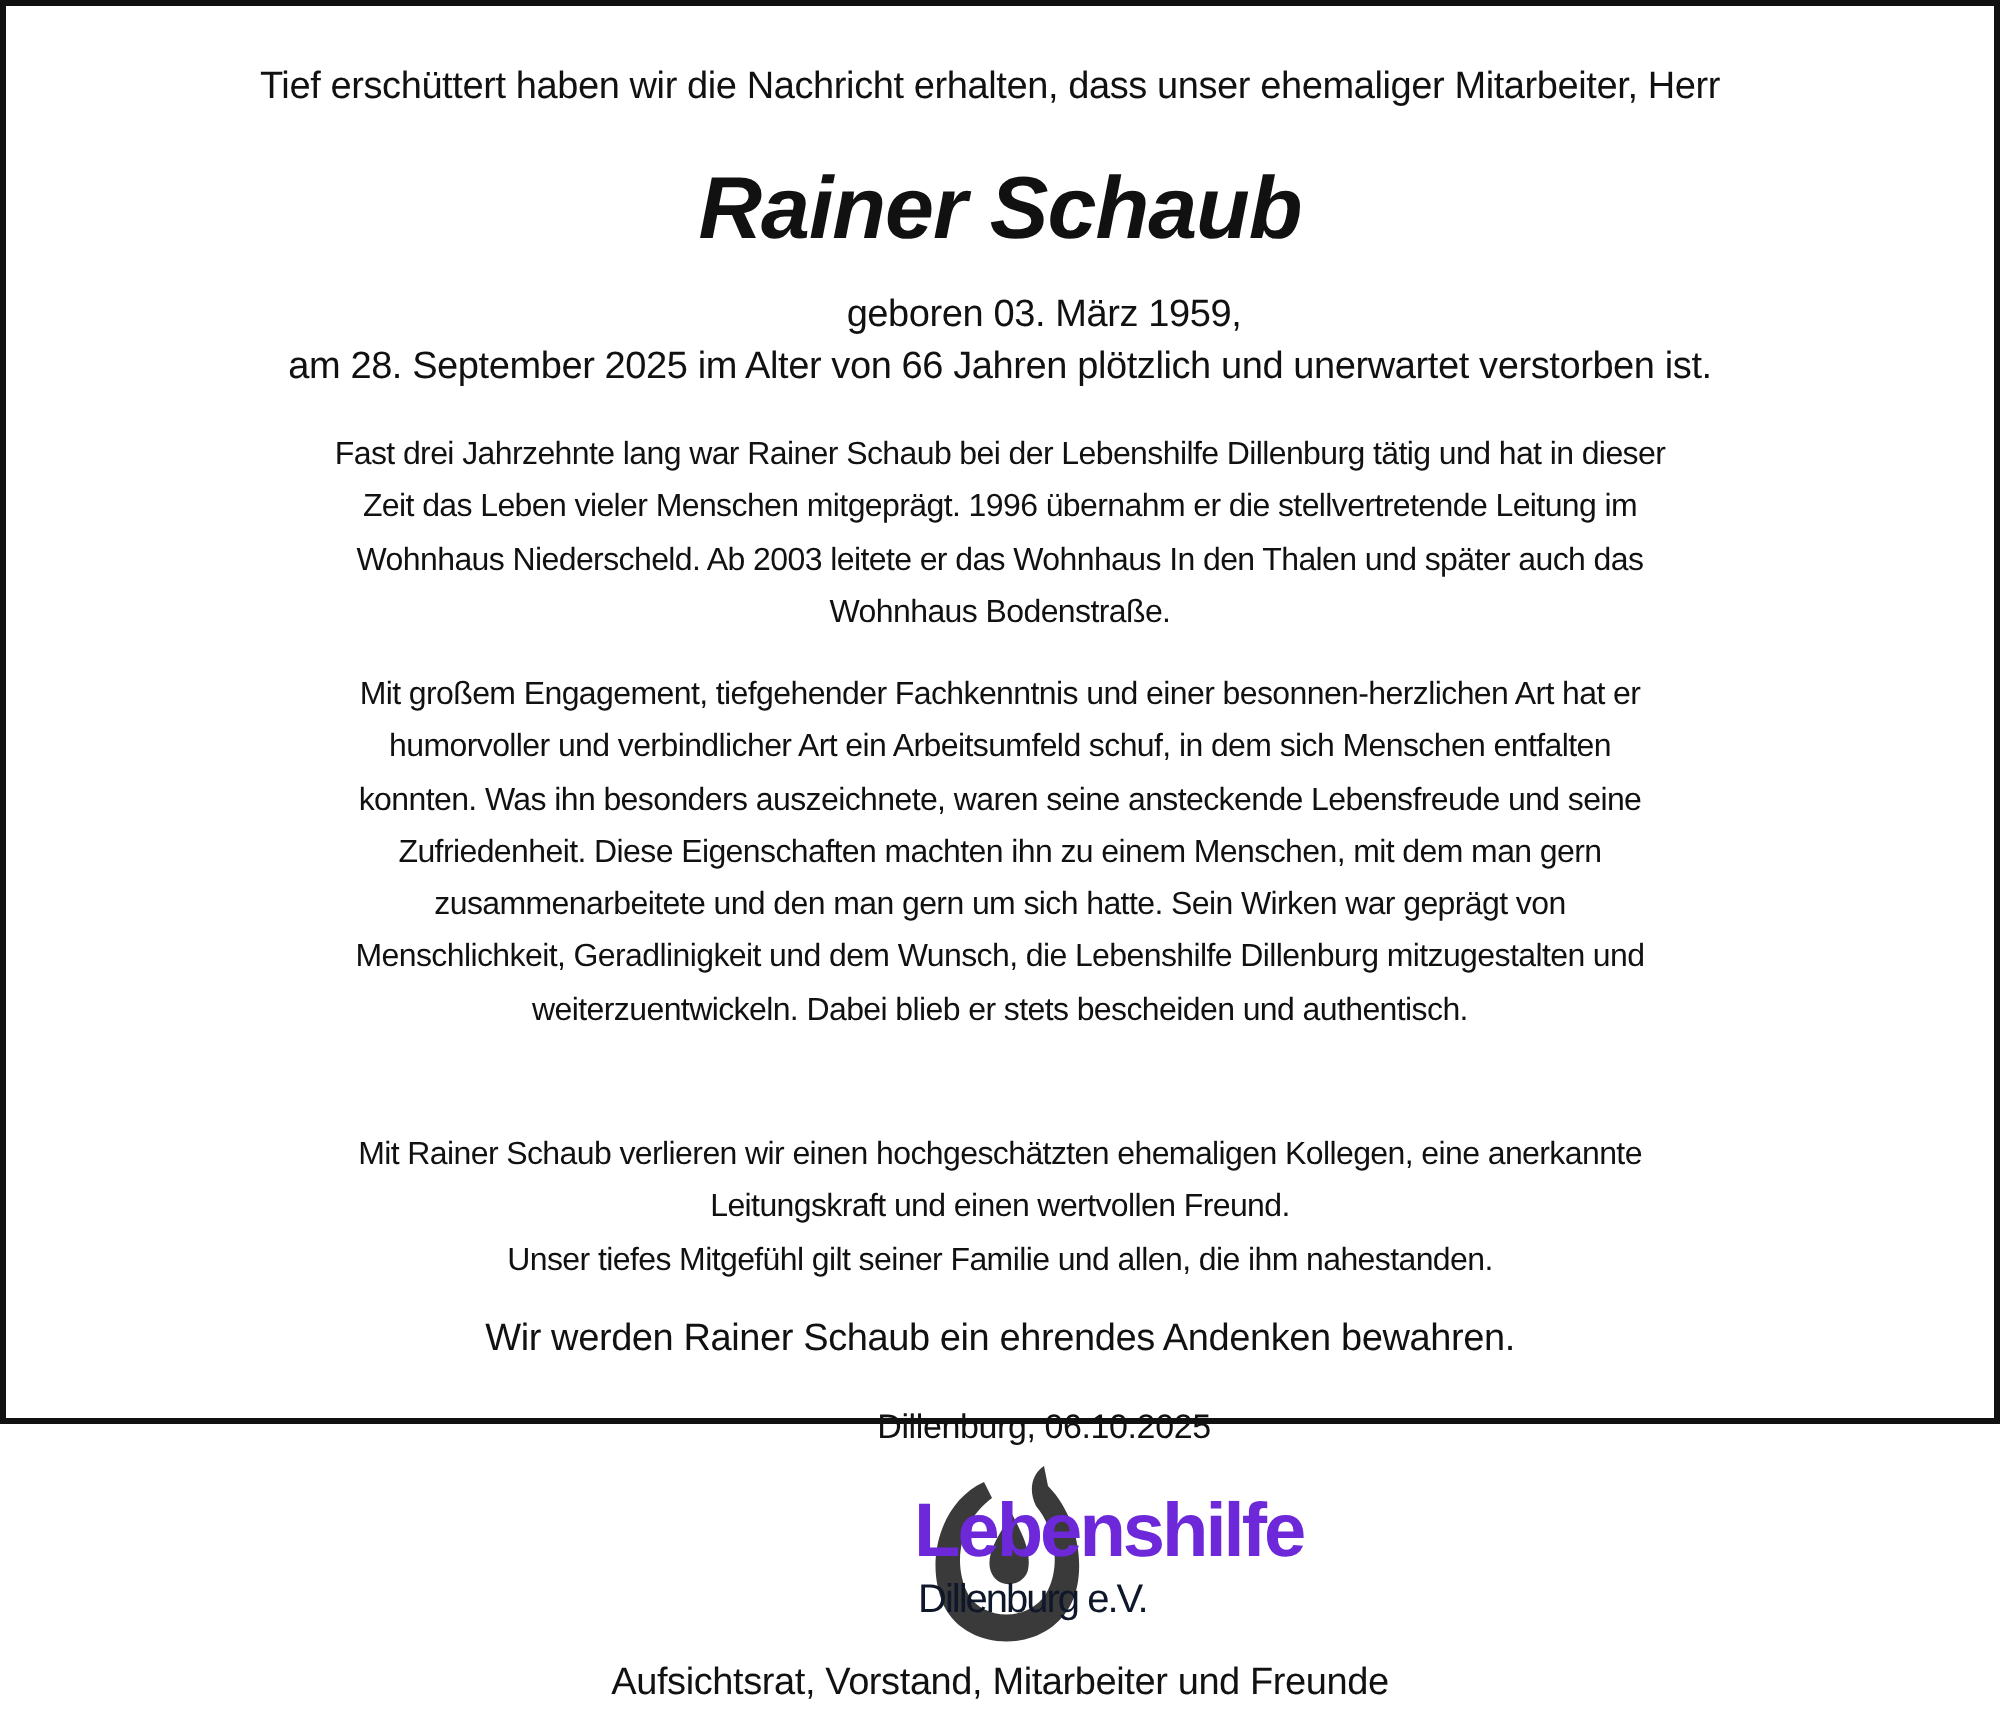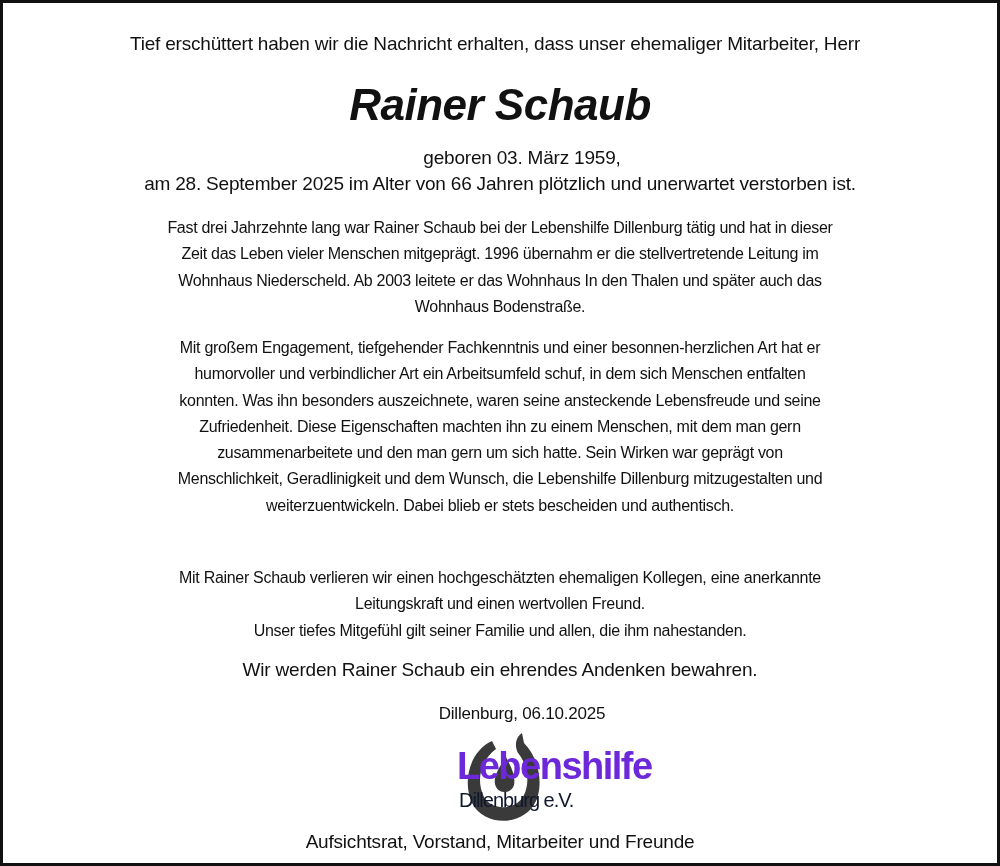--- a/index.html
+++ b/index.html
@@ -1,19 +1,19 @@
 <!DOCTYPE html>
 <html><head>
   <meta charset="utf-8">
   <style>
     html, body { margin: 0; padding: 0; background: #fff; }
     body { width: 1000px; height: 866px; overflow: hidden; }
     .frame {
       position: absolute; left: 0; top: 0;
-      width: 1000px; height: 866px; box-sizing: border-box;
+      width: 1000px; height: 712px; box-sizing: border-box;
       border: 3px solid #111;
       background: #fff;
       font-family: "Liberation Sans", "DejaVu Sans", sans-serif;
       color: #111;
       text-align: center;
     }
     .line {
       position: absolute; left: 0; right: 0;
       font-size: 19px; line-height: 26px; white-space: nowrap;
       letter-spacing: -0.2px;

